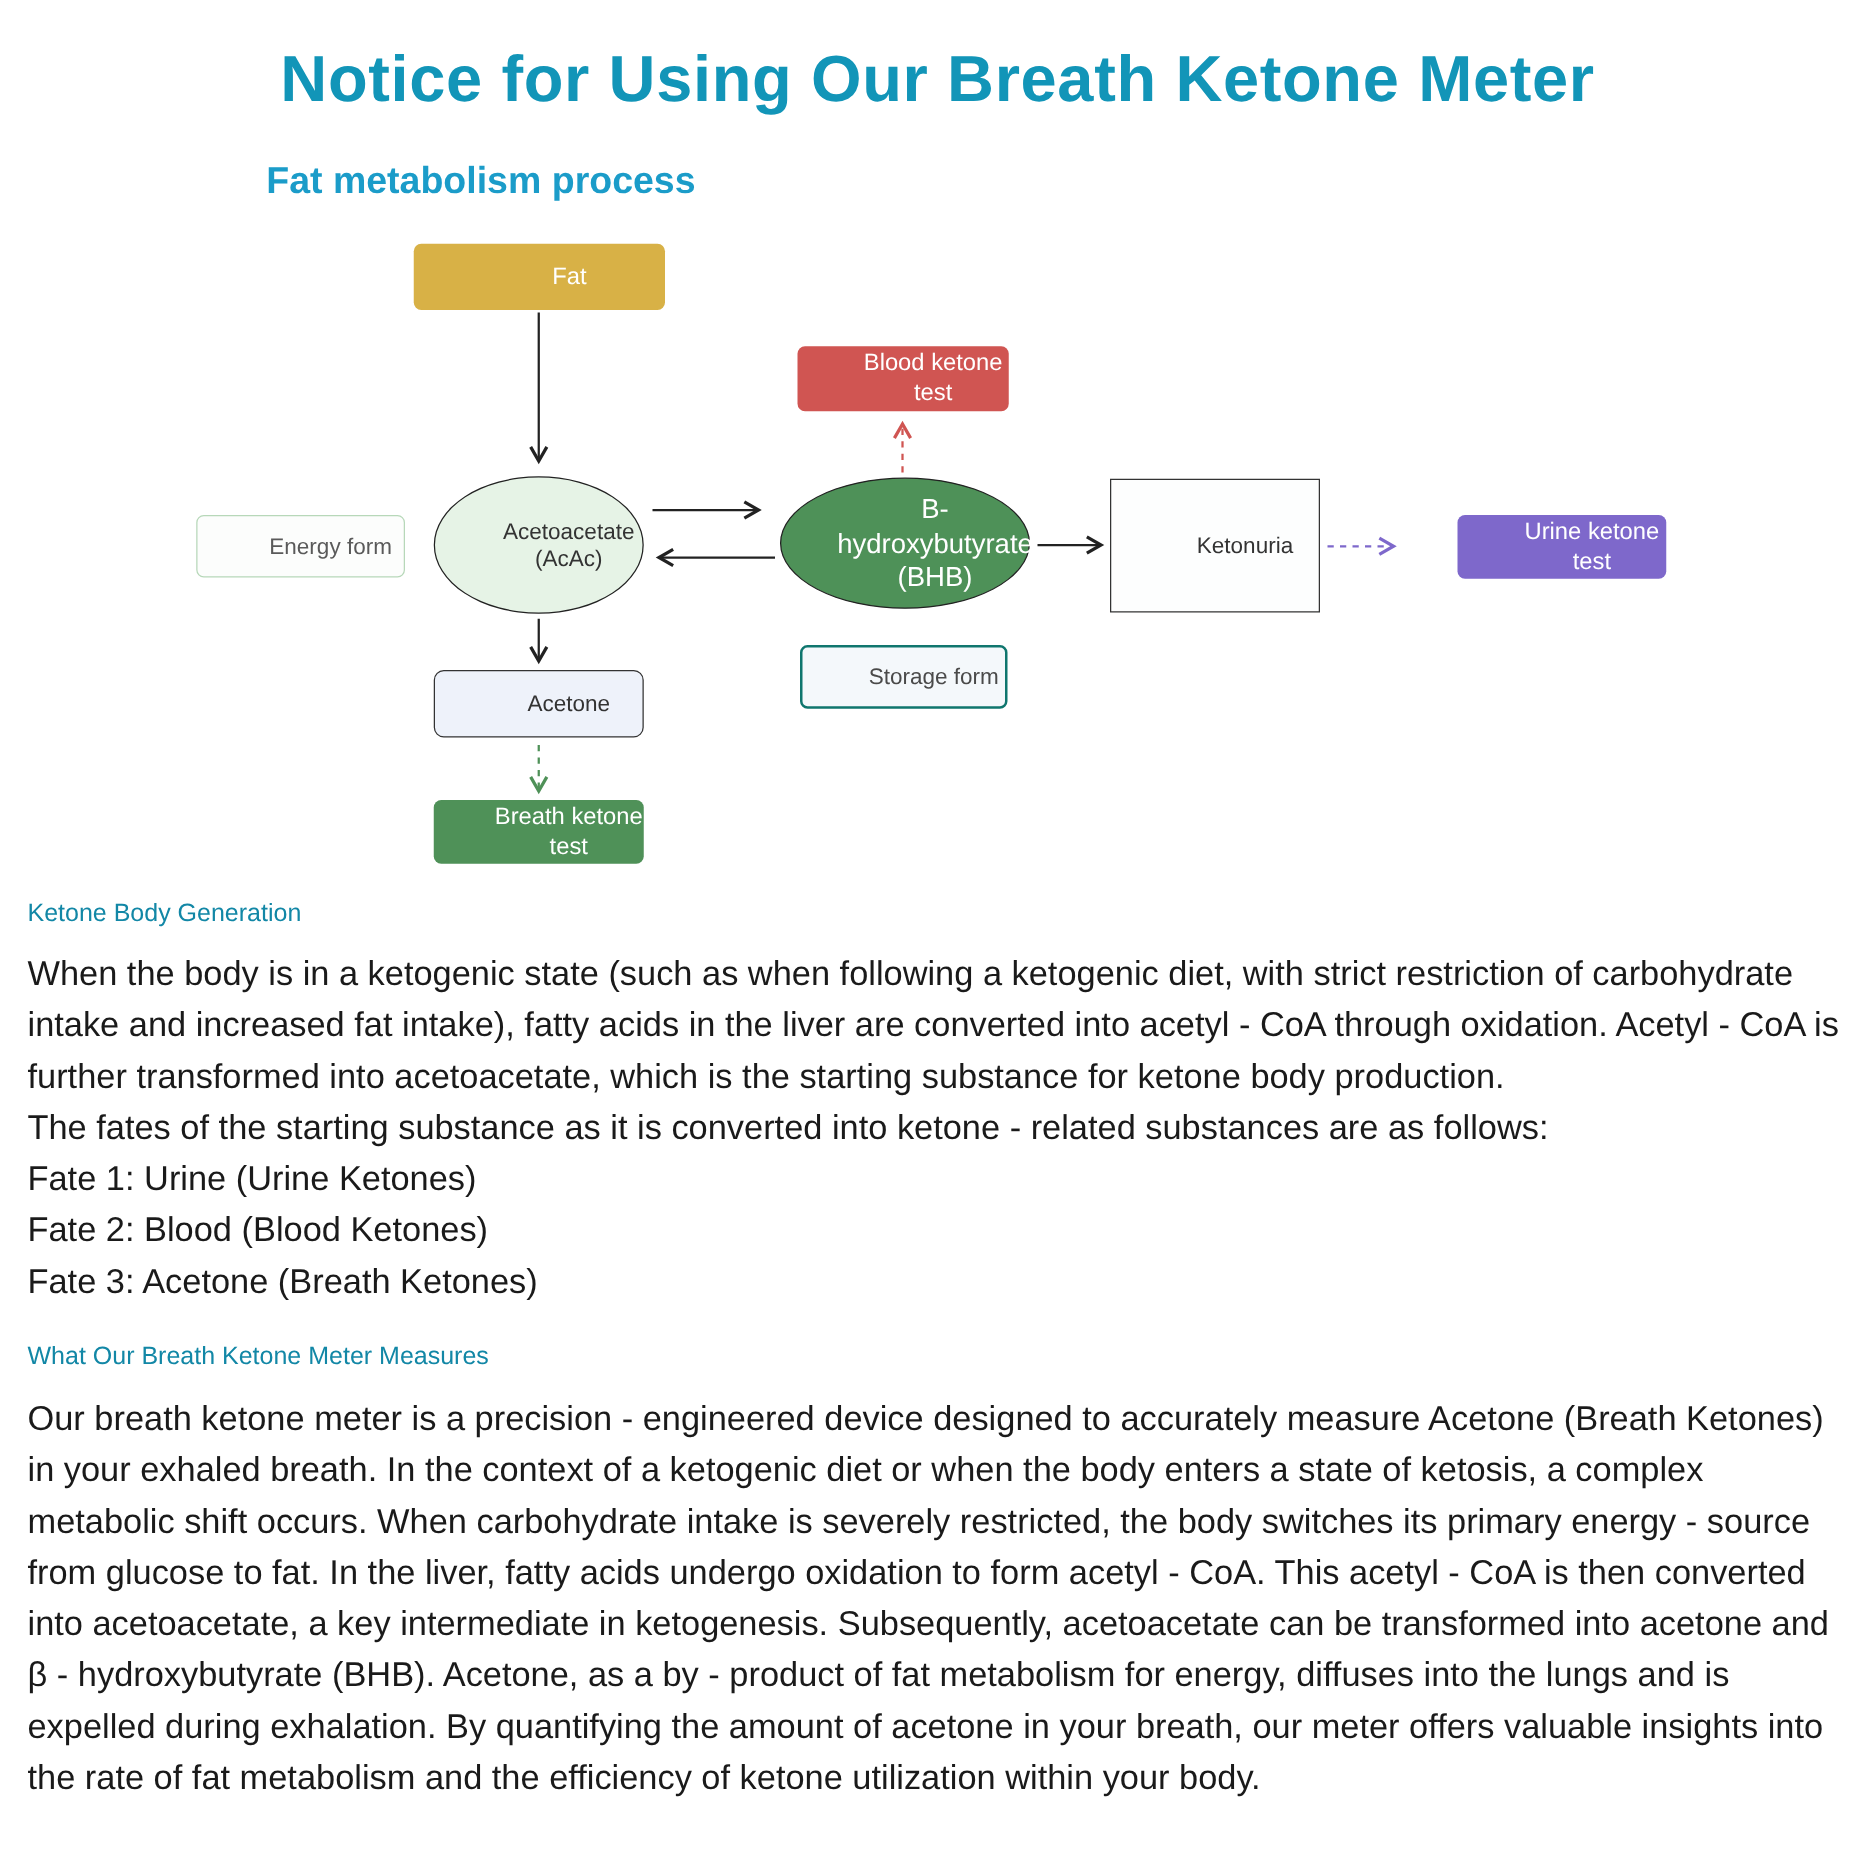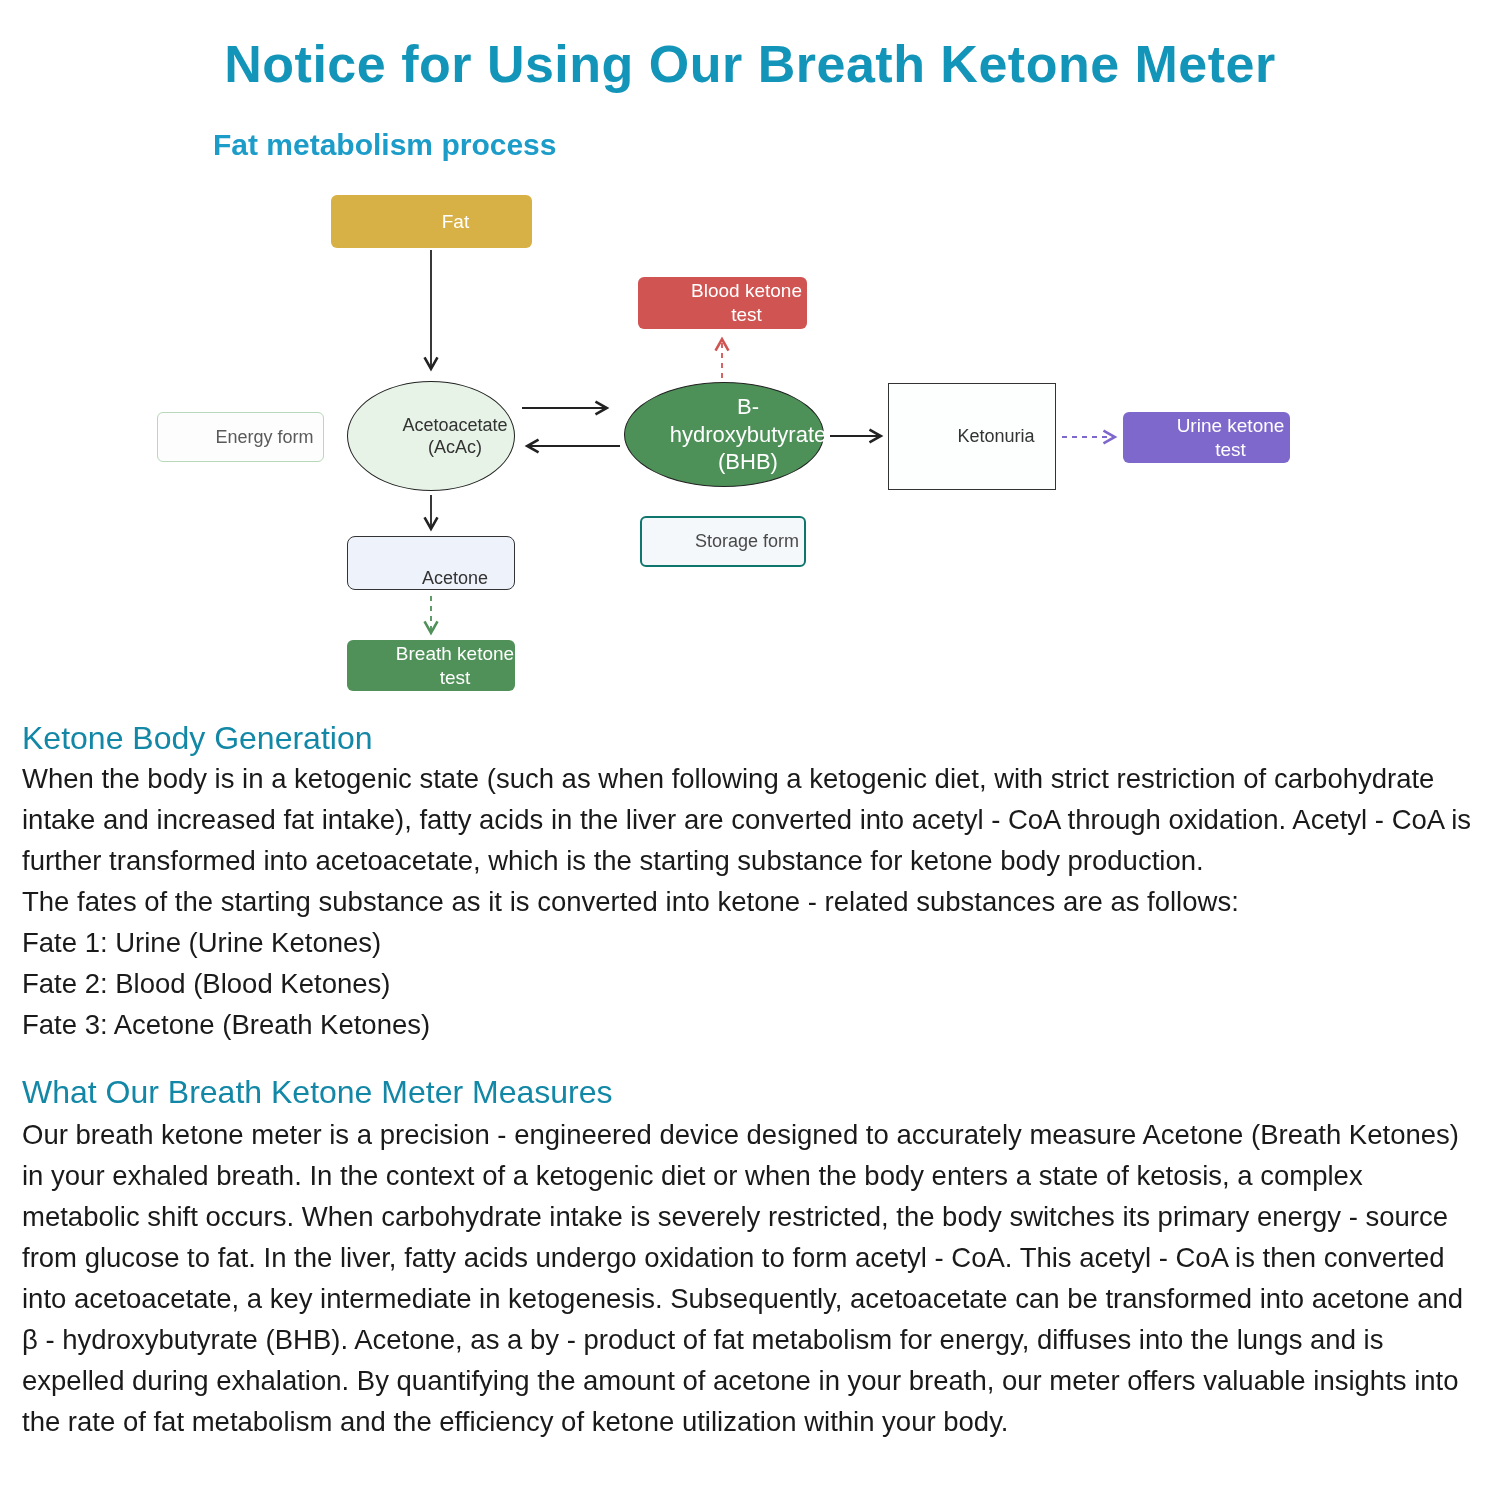--- a/index.html
+++ b/index.html
@@ -20,26 +20,26 @@
     align-items:center;justify-content:center;text-align:center;
     font-size:19px;line-height:1.25;border-radius:6px;padding-left:48px;
   }
   .node.pill-fat{left:331px;top:195px;width:201px;height:53px;color:#fff;}
   .node.pill-blood{left:638px;top:277px;width:169px;height:52px;color:#fff;}
   .node.pill-urine{left:1123px;top:412px;width:167px;height:51px;color:#fff;}
   .node.pill-breath{left:347px;top:640px;width:168px;height:51px;color:#fff;}
   .node.box-energy{left:157px;top:412px;width:167px;height:50px;background:#fcfdfc;border:1px solid #b7d8b9;color:#5a5a5a;font-size:18px;}
   .node.box-storage{left:640px;top:516px;width:166px;height:51px;background:#f4f8fb;border:2px solid #0f766e;color:#4a4a4a;font-size:18px;}
   .node.box-ketonuria{left:888px;top:383px;width:168px;height:107px;background:#fdfefe;border:1.5px solid #333;border-radius:0;color:#333;font-size:18px;}
-  .node.box-acetone{left:347px;top:536px;width:168px;height:54px;background:#eef2fa;border:1.5px solid #333;border-radius:8px;color:#333;font-size:18px;justify-content:flex-end;}
+  .node.box-acetone{left:347px;top:536px;width:168px;height:54px;background:#eef2fa;border:1.5px solid #333;border-radius:8px;color:#333;font-size:18px;}
   .node.ellipse{border-radius:50%;border:1.5px solid #222;}
   .node.ellipse-acac{left:347px;top:381px;width:168px;height:110px;color:#333;font-size:18px;}
   .node.ellipse-bhb{left:624px;top:382px;width:200px;height:105px;color:#fff;font-size:22px;}
   .section-heading{
-    position:absolute;left:22px;font-size:32px;font-weight:400;color:#1287a6;
+    position:absolute;left:22px;font-size:20px;font-weight:400;color:#1287a6;
   }
   .heading-1{top:720px;}
   .heading-2{top:1074px;}
   .text-block{position:absolute;left:22px;width:1458px;font-size:27.5px;line-height:41px;color:#1a1a1a;}
   .text-block-1{top:758px;}
   .text-block-2{top:1114px;}
   .text-block p{margin:0;}
 </style>
 </head>
 <body>
@@ -106,21 +106,21 @@
   </div>
 
   <div class="node box-storage">
     <span>Storage form</span>
   </div>
 
   <div class="node box-ketonuria">
     <span>Ketonuria</span>
   </div>
 
-  <div class="node pill-urine" style="background: rgb(126, 104, 203);">
+  <div class="node pill-urine" style="background: rgb(126, 104, 203); margin-left: 43px;">
     <span>Urine ketone test</span>
   </div>
 
   <div class="node box-acetone">
     <span>Acetone</span>
   </div>
 
   <div class="node pill-breath" style="background: rgb(79, 145, 88);">
     <span>Breath ketone test</span>
   </div>

